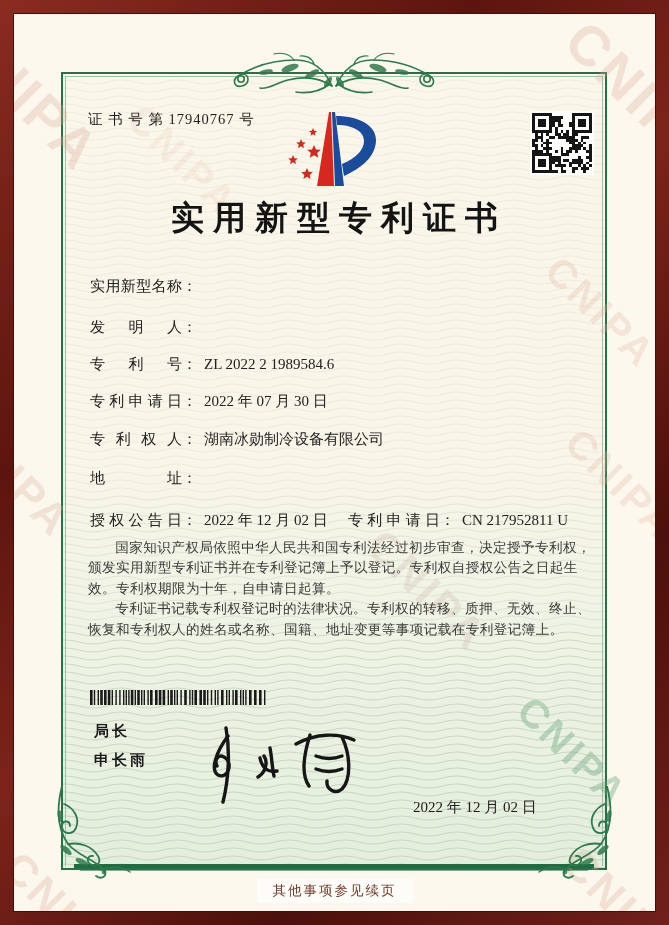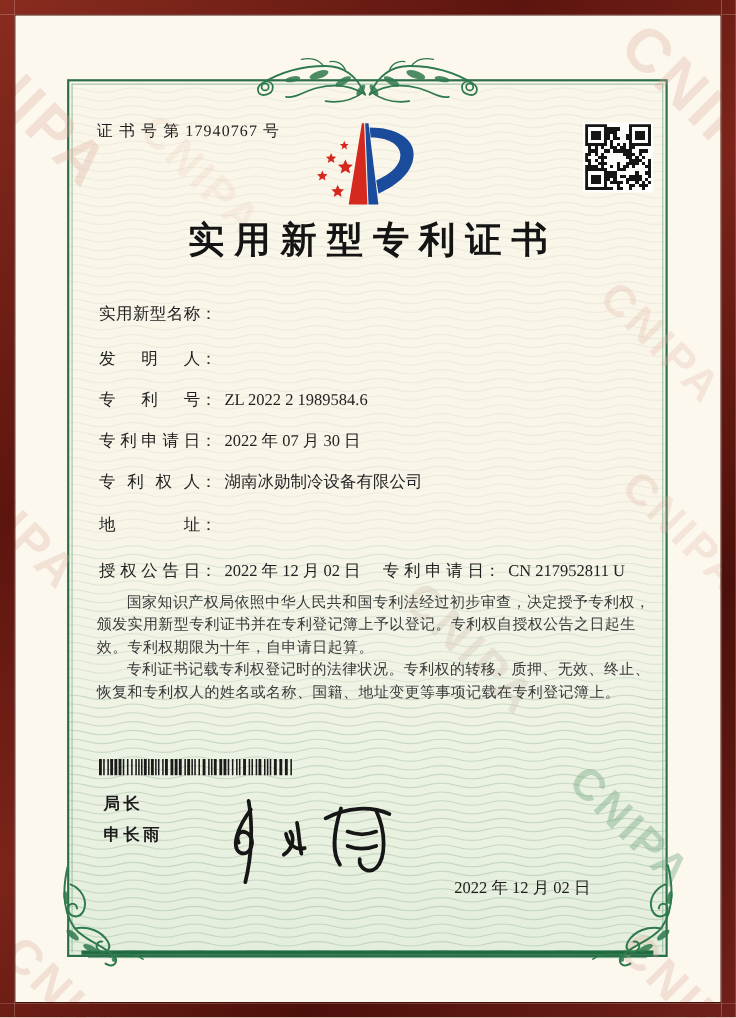--- a/index.html
+++ b/index.html
@@ -611,17 +611,20 @@
         <path d="M112,13 C105,35 104,54 111,64"></path>
         <path d="M144,15 C153,34 153,58 144,67 C137,73 128,67 129,59"></path>
         <path d="M118,34 C126,37 136,37 144,34"></path>
         <path d="M118,47 C126,50 136,50 144,47"></path>
       </g>
     </svg>
 
     <div class="issue-date">2022 年 12 月 02 日</div>
 
 
+    <div class="note-wrap">
+      <span class="note">其他事项参见续页</span>
+    </div>
 
   </div>
 
   <div class="wood" style="z-index:7"></div>
 </div>
 
 </body></html>

